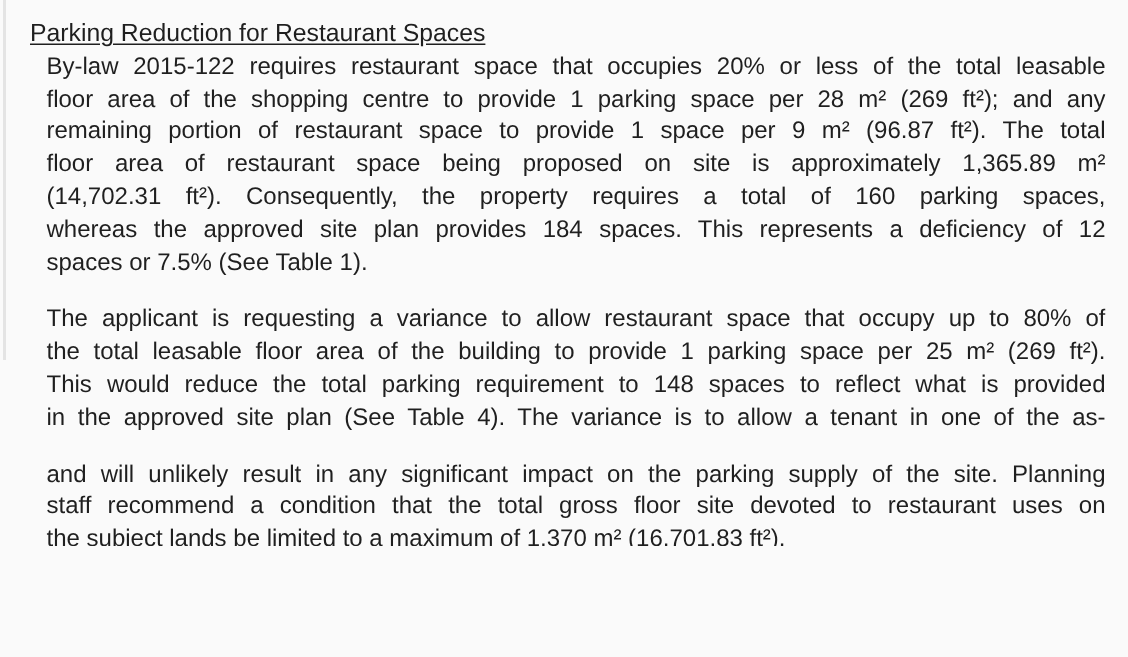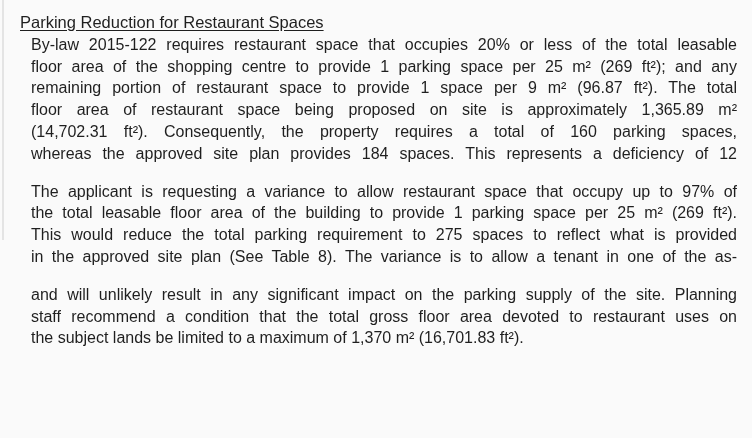--- a/index.html
+++ b/index.html
@@ -60,33 +60,34 @@
 </style>
 </head>
 <body>
 
 <div class="page" style="color: rgb(31, 31, 31); background: rgb(250, 250, 250);">
 
   <h1 class="heading">Parking Reduction for Restaurant Spaces</h1>
 
   <div class="para">
     <div class="line">By-law 2015-122 requires restaurant space that occupies 20% or less of the total leasable</div>
-    <div class="line">floor area of the shopping centre to provide 1 parking space per 25 m² (269 ft²); and any</div>
+    <div class="line">floor area of the shopping centre to provide 1 parking space per 28 m² (269 ft²); and any</div>
     <div class="line">remaining portion of restaurant space to provide 1 space per 9 m² (96.87 ft²). The total</div>
     <div class="line">floor area of restaurant space being proposed on site is approximately 1,365.89 m²</div>
     <div class="line">(14,702.31 ft²). Consequently, the property requires a total of 160 parking spaces,</div>
     <div class="line">whereas the approved site plan provides 184 spaces.  This represents a deficiency of 12</div>
+    <div class="line last">spaces or 7.5% (See Table 1).</div>
   </div>
 
   <div class="para">
-    <div class="line">The applicant is requesting a variance to allow restaurant space that occupy up to 97% of</div>
+    <div class="line">The applicant is requesting a variance to allow restaurant space that occupy up to 80% of</div>
     <div class="line">the total leasable floor area of the building to provide 1 parking space per 25 m² (269 ft²).</div>
-    <div class="line">This would reduce the total parking requirement to 275 spaces to reflect what is provided</div>
-    <div class="line">in the approved site plan (See Table 8). The variance is to allow a tenant in one of the as-</div>
+    <div class="line">This would reduce the total parking requirement to 148 spaces to reflect what is provided</div>
+    <div class="line">in the approved site plan (See Table 4). The variance is to allow a tenant in one of the as-</div>
   </div>
 
   <div class="para">
     <div class="line">and will unlikely result in any significant impact on the parking supply of the site. Planning</div>
-    <div class="line">staff recommend a condition that the total gross floor area devoted to restaurant uses on</div>
+    <div class="line">staff recommend a condition that the total gross floor site devoted to restaurant uses on</div>
     <div class="line last">the subject lands be limited to a maximum of 1,370 m² (16,701.83 ft²).</div>
   </div>
 
 </div>
 
 </body></html>

